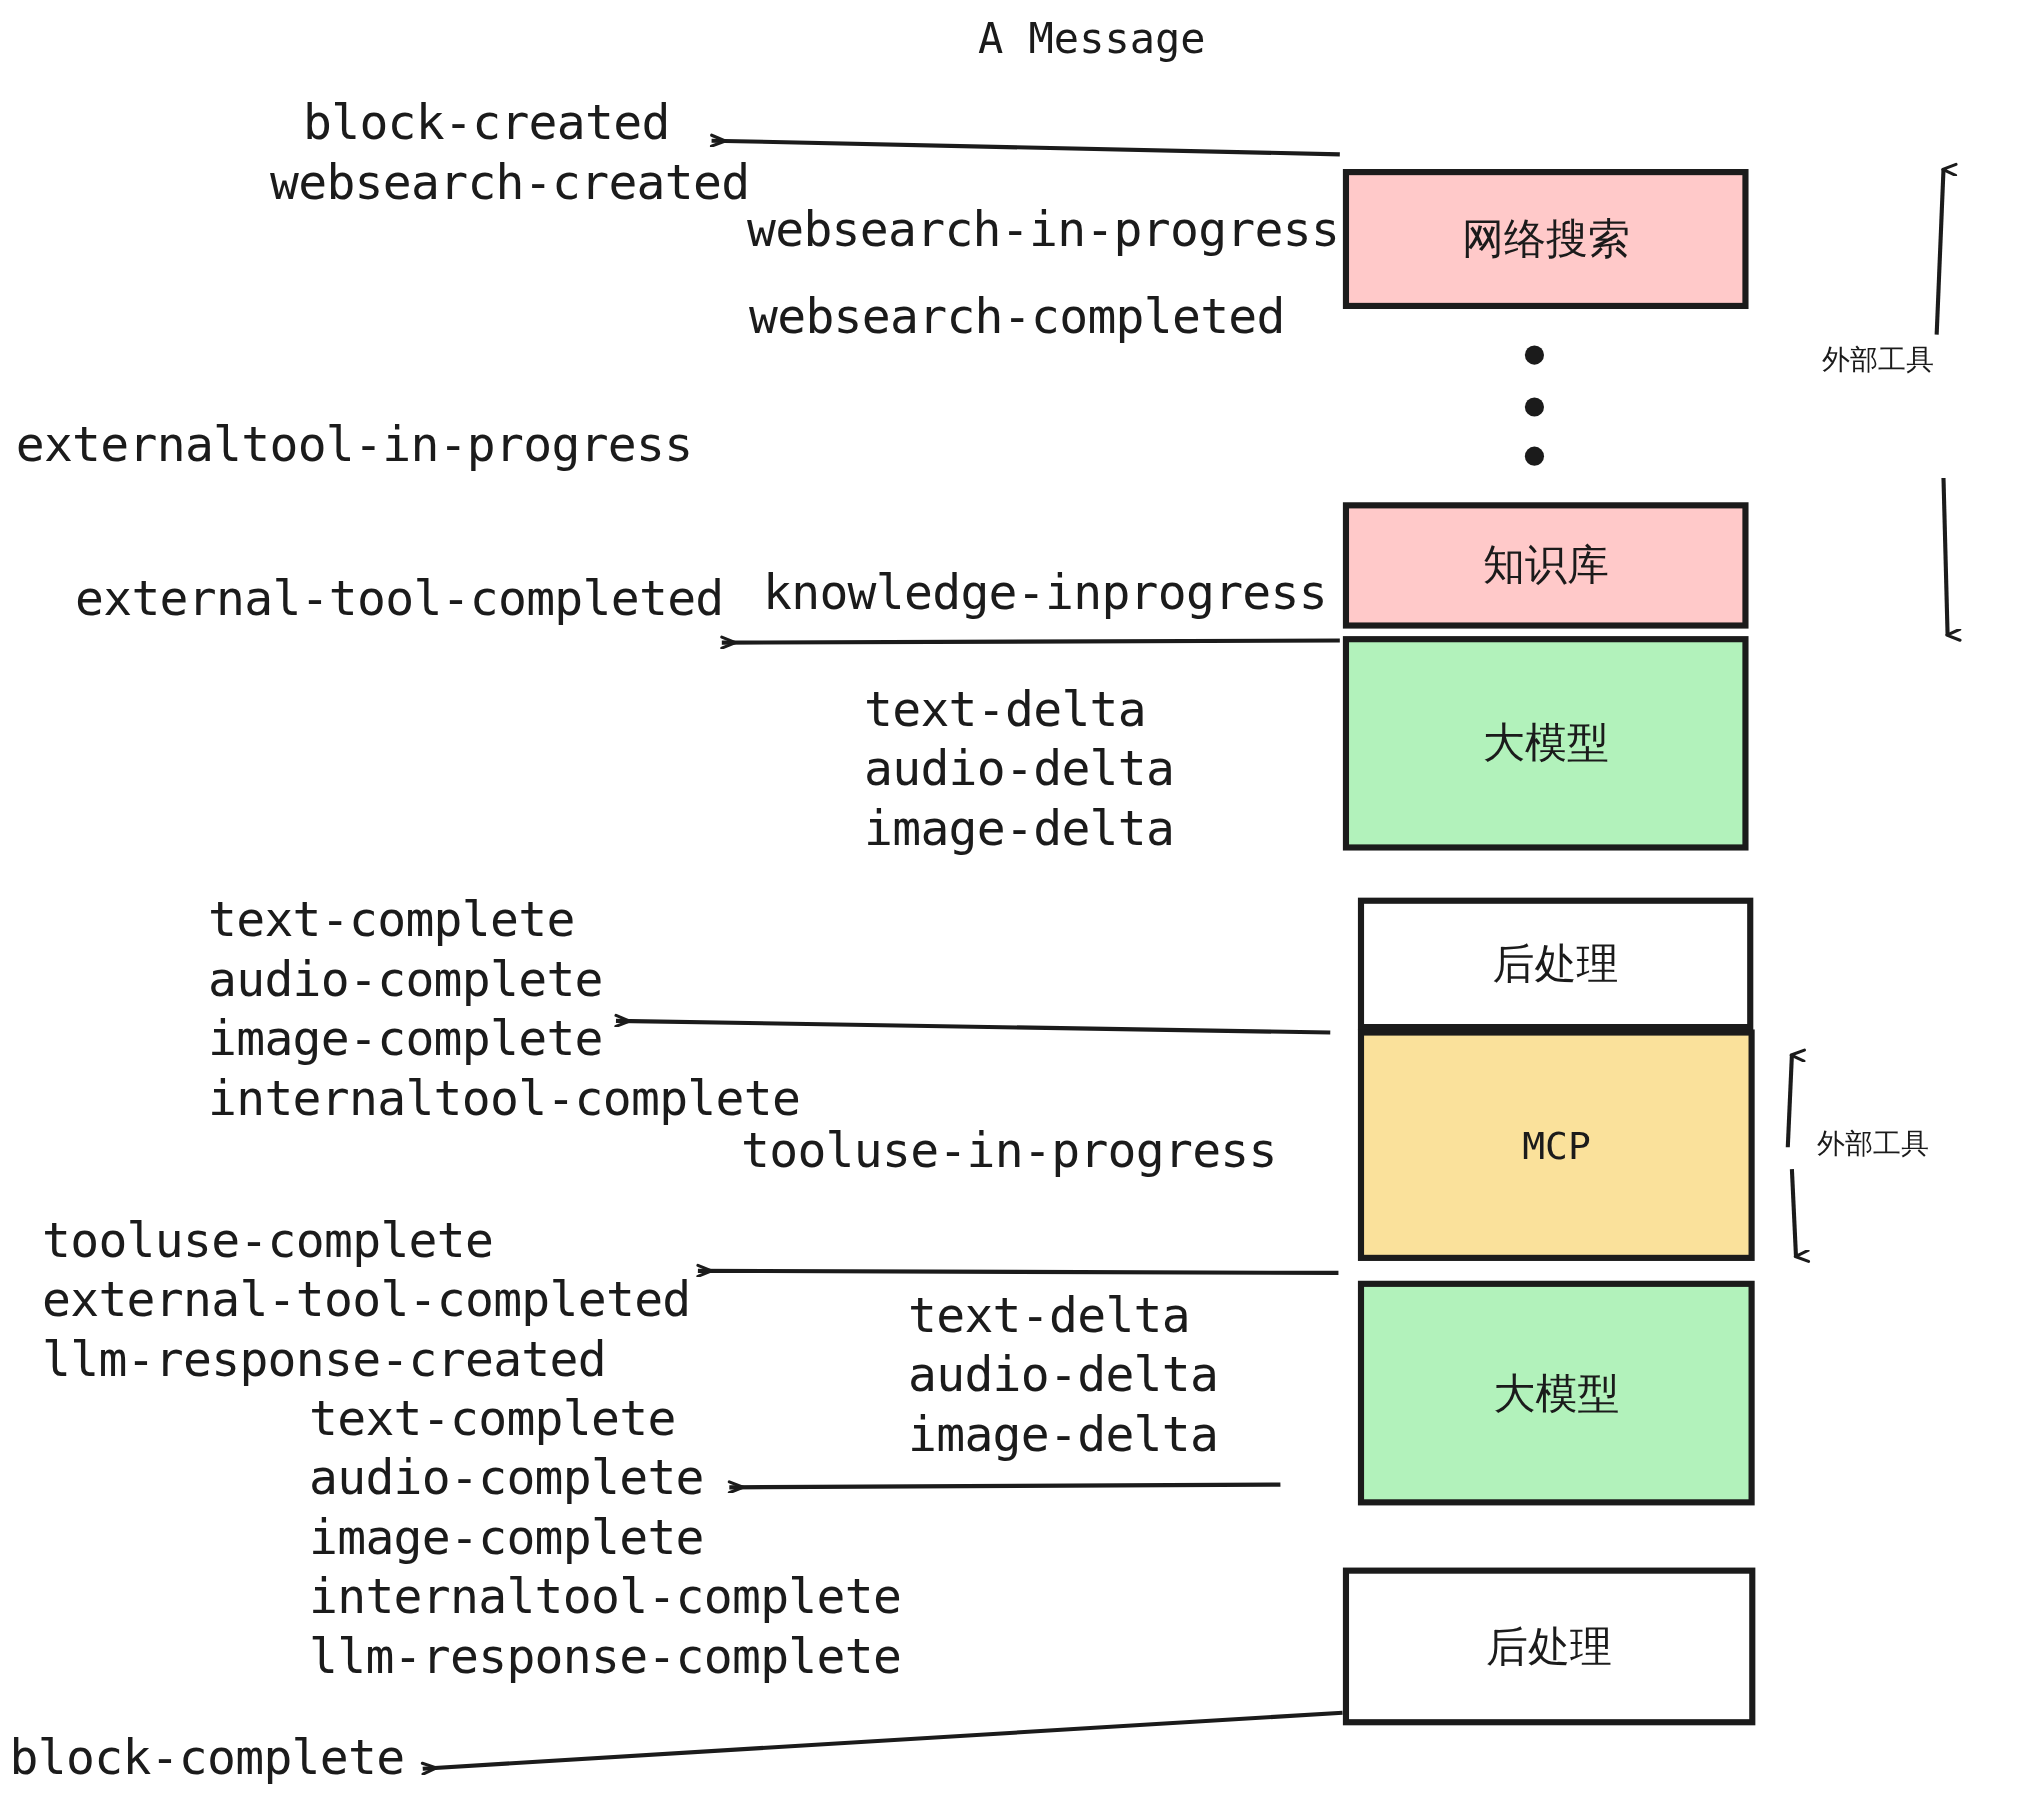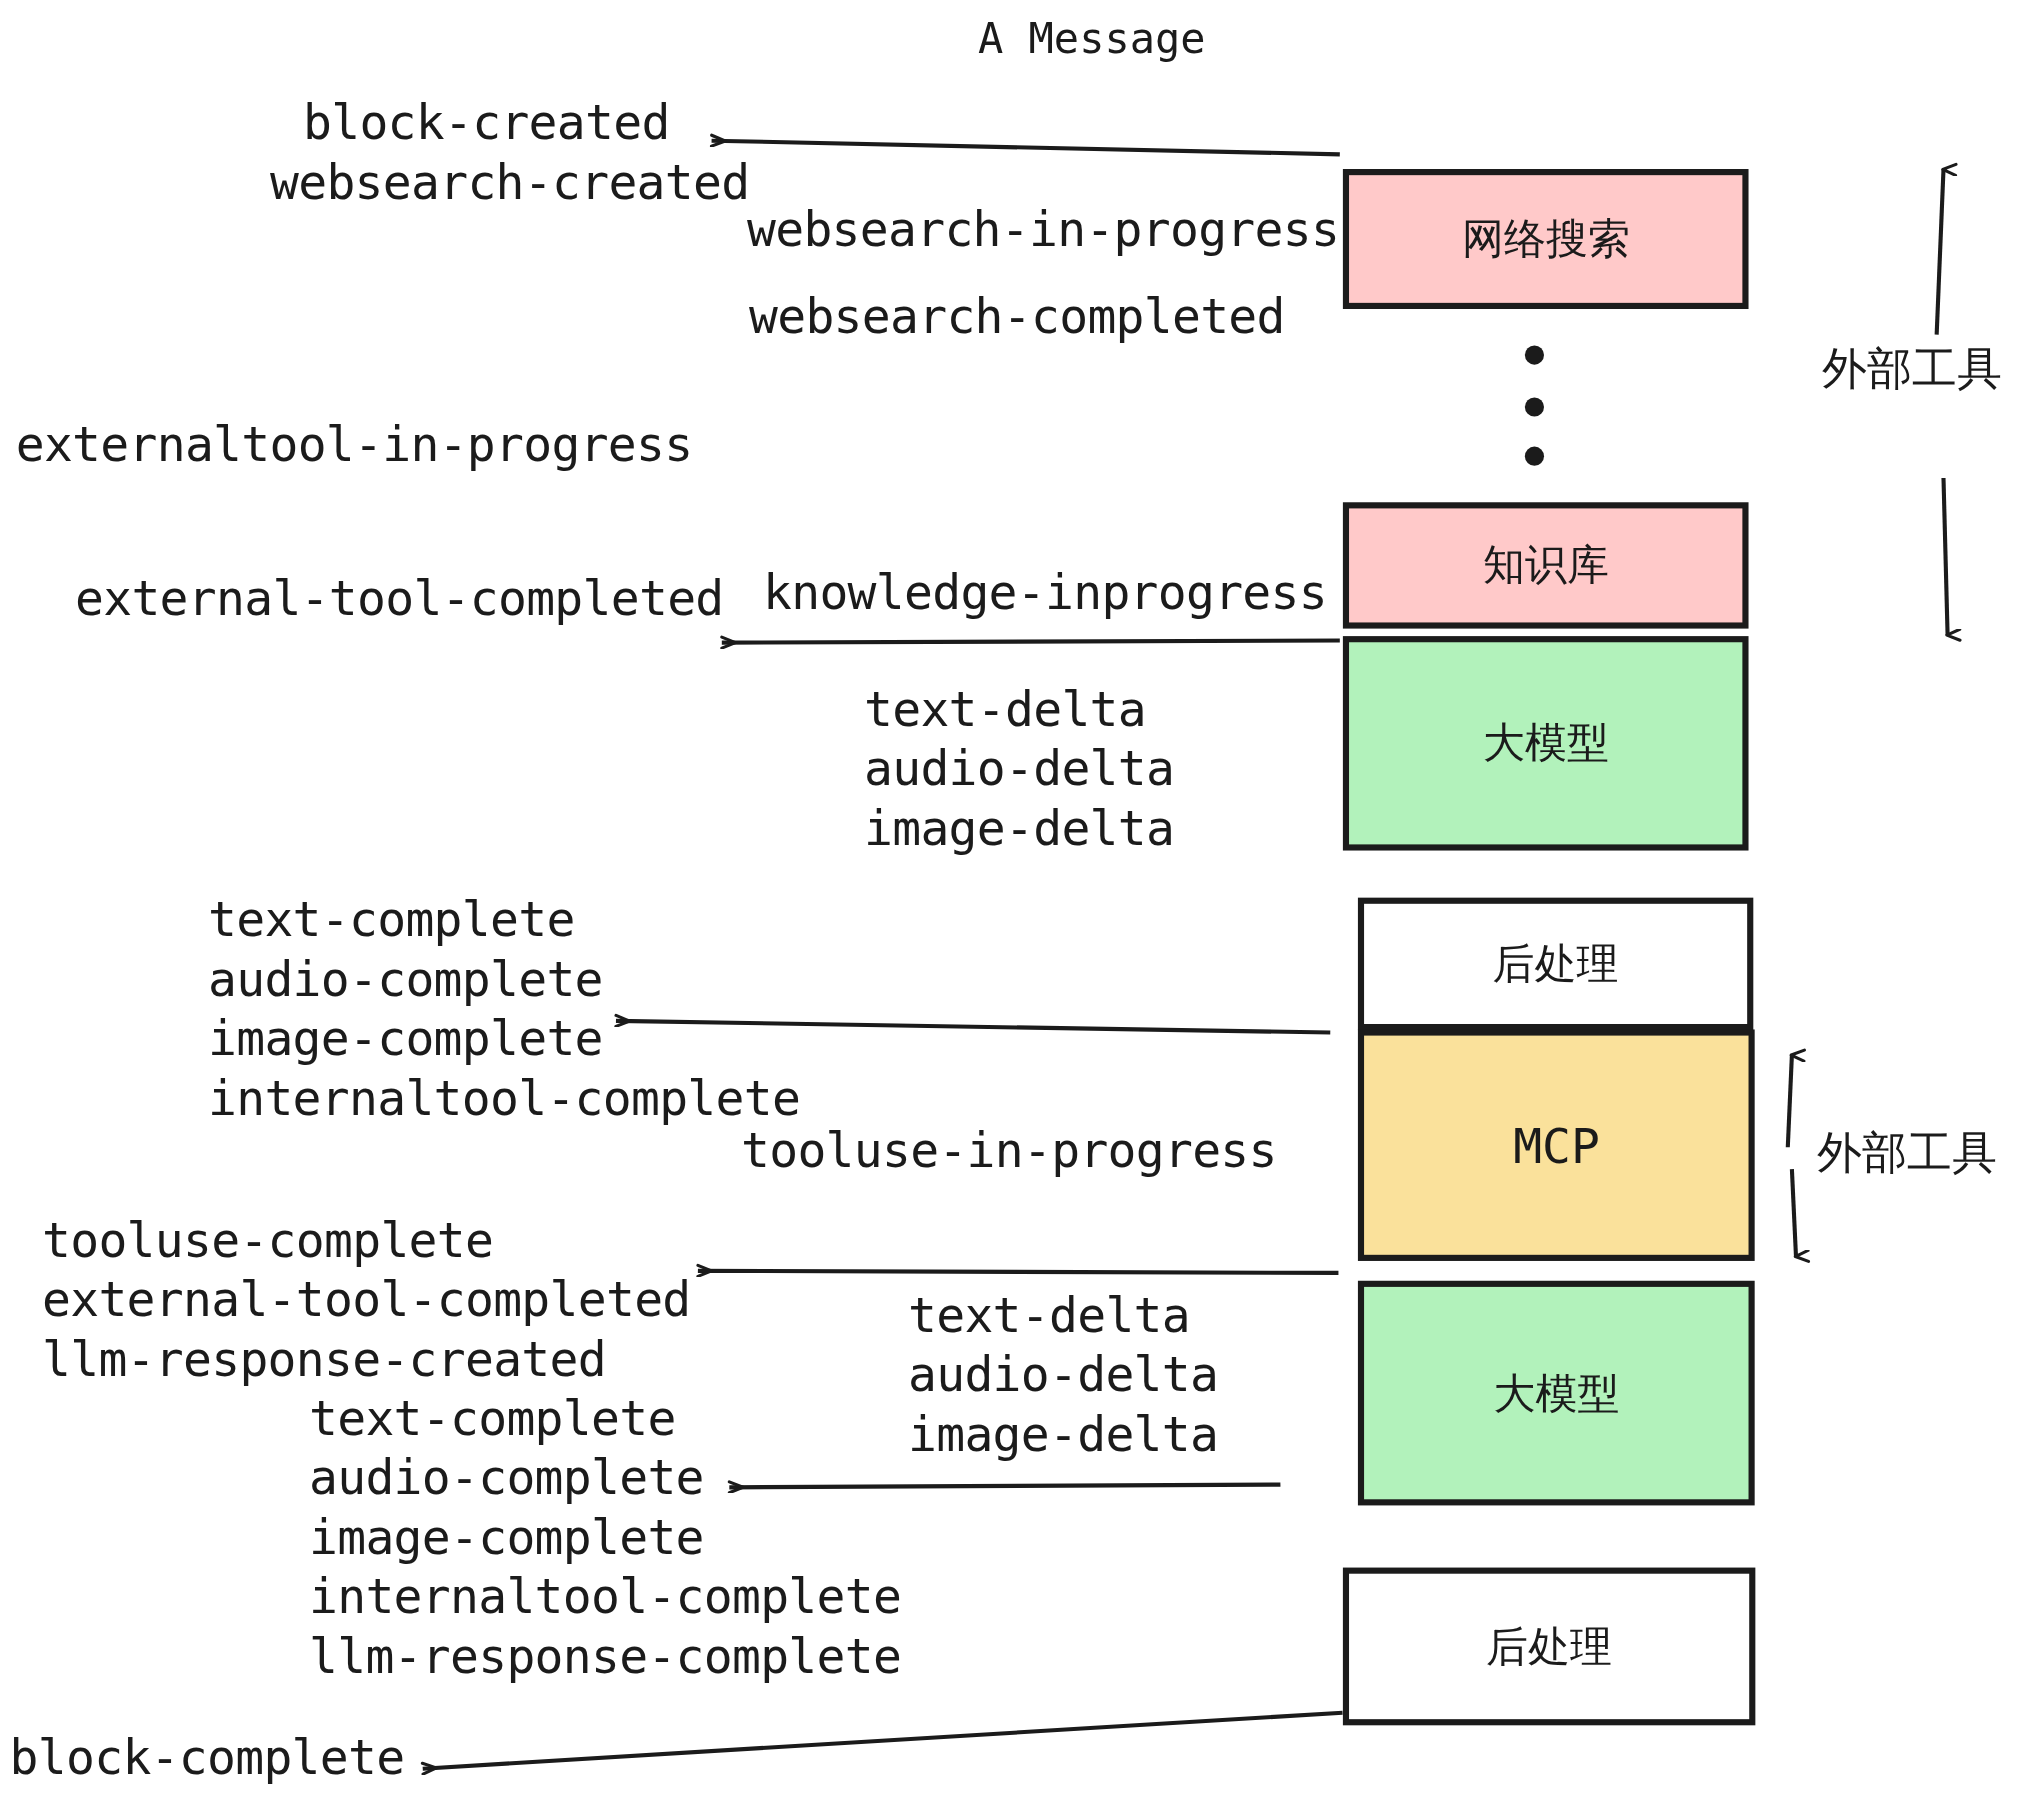--- a/index.html
+++ b/index.html
@@ -33,25 +33,25 @@
     position:absolute;
     display:flex;
     align-items:center;
     justify-content:center;
     font-family:"DejaVu Sans", sans-serif;
     font-size:42px;
     color:#1b1b1b;
     pointer-events:none;
     white-space:pre;
   }
-  .boxlbl.latin{font-family:"DejaVu Sans Mono", monospace;font-size:48px;}
+  .boxlbl.latin{font-family:"DejaVu Sans Mono", monospace;font-size:38px;}
   .sidelbl{
     position:absolute;
     font-family:"DejaVu Sans", sans-serif;
-    font-size:45px;
+    font-size:28px;
     color:#1b1b1b;
     white-space:pre;
     line-height:1;
   }
 </style>
 </head>
 <body>
 
 <div id="stage">
 

